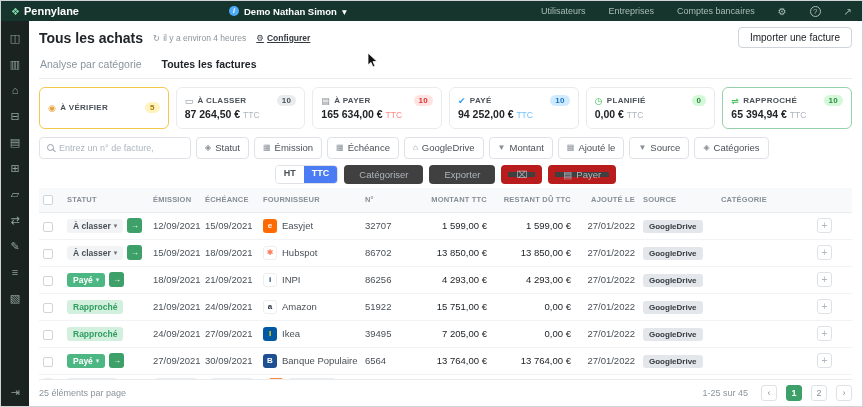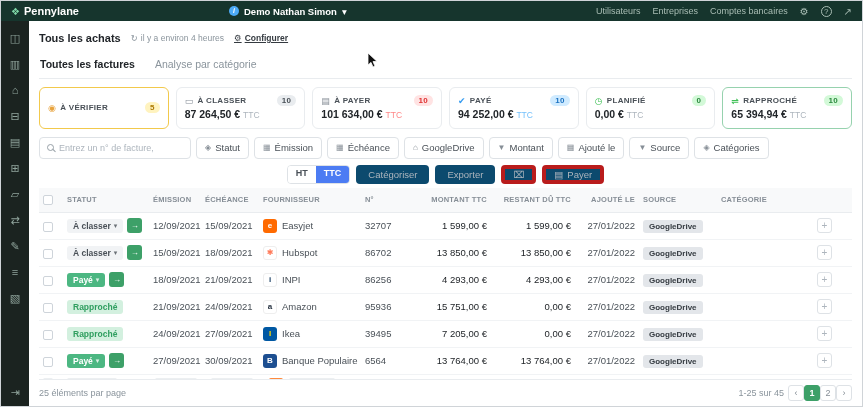--- a/index.html
+++ b/index.html
@@ -5,32 +5,32 @@
   *{margin:0;padding:0;box-sizing:border-box}
   html,body{background:#e9ecef}
   body{font-family:"Liberation Sans","DejaVu Sans",sans-serif}
   .app{width:863px;height:407px;position:relative;background:#fff;overflow:hidden;border:1px solid #d0d4d8}
   
   .topbar{height:20px;background:#16352d;display:flex;align-items:center;padding:0 10px;position:relative;color:#cfe0d8}
   .brand{display:flex;align-items:center;gap:4px;font-size:11px;font-weight:bold;color:#fff}
   .logo{color:#7ed6a7;font-size:10px}
   .tb-center{position:absolute;left:228px;display:flex;align-items:flex-start;gap:5px;font-size:9.5px;font-weight:bold;color:#fff}
   .info-dot{width:10px;height:10px;border-radius:50%;background:#4dabf7;color:#fff;font-size:7px;font-style:italic;display:flex;align-items:center;justify-content:center}
-  .tb-right{margin-left:auto;display:flex;align-items:center;gap:12px;font-size:9px;color:#a9bdb4}
+  .tb-right{margin-left:auto;display:flex;align-items:center;gap:23px;font-size:9px;color:#a9bdb4}
   .tb-ic{font-size:10px;color:#a9bdb4}
   .help-dot{width:11px;height:11px;border-radius:50%;border:1px solid #a9bdb4;font-size:8px;display:flex;align-items:center;justify-content:center}
   
   .shell{display:flex;height:386px}
   .sidebar{width:28px;background:#1b2320;display:flex;flex-direction:column;align-items:center;padding:9px 0 7px;gap:10px;color:#8fa39b;font-size:11px;line-height:1}
   .sb-it{width:18px;height:16px;display:flex;align-items:center;justify-content:center;cursor:pointer}
   .sb-spacer{flex:1}
   .main{flex:1;display:flex;flex-direction:column;padding:0 10px;overflow:hidden}
   
   .hrow{display:flex;align-items:center;gap:10px;margin-top:6px;height:22px}
-  .title{font-size:11px;font-weight:bold;color:#212529}
+  .title{font-size:14px;font-weight:bold;color:#212529}
   .meta{font-size:8.5px;color:#8a949c;display:flex;align-items:center;gap:3px}
   .configure{font-size:8.5px;font-weight:bold;color:#343a40;text-decoration:underline;display:flex;align-items:center;gap:3px;cursor:pointer}
   .import-btn{margin-left:auto;font-size:10px;border:1px solid #ced4da;border-radius:4px;background:#fff;padding:4px 11px;color:#212529;cursor:pointer}
   
   .tabs{display:flex;gap:18px;margin-top:5px;border-bottom:1px solid #e9ecef;font-size:10.5px}
   .tab{padding:4px 1px 6px;color:#8a949c;cursor:pointer}
   .tab.active{color:#212529;font-weight:bold;border-bottom:2px solid transparent}
   
   .cards{display:flex;gap:7px;margin-top:8px}
   .card{flex:1;border:1px solid #e9ecef;border-radius:6px;padding:4px 8px;height:42px;display:flex;flex-direction:column;justify-content:center;gap:2px;background:#fff;cursor:pointer}
@@ -57,21 +57,21 @@
   .mag::after{content:"";position:absolute;width:4px;height:1.2px;background:#98a1a8;transform:rotate(45deg);right:-3px;bottom:-1px}
   .search input{border:none;outline:none;font-size:9px;color:#495057;width:100%;font-family:inherit}
   .search input::placeholder{color:#adb5bd}
   .fbtn{display:flex;align-items:center;gap:4px;border:1px solid #dee2e6;border-radius:4px;background:#fff;padding:0 8px;height:22px;font-size:9.5px;color:#495057;cursor:pointer;white-space:nowrap}
   .fic{font-size:8px;color:#868e96}
   
   .actions{display:flex;justify-content:center;align-items:center;gap:6px;margin-top:6px;height:20px;font-size:9.5px}
   .toggle{display:flex;border:1px solid #dee2e6;border-radius:4px;overflow:hidden;height:19px}
   .tg{padding:2px 8px;background:#fff;color:#495057;font-size:9px;font-weight:bold;cursor:pointer}
   .tg.on{background:#4c7cf3;color:#fff}
-  .abtn{border:4px solid #b91c1c;border-radius:4px;background:#0c4a6e;padding:2px 8px;height:19px;color:#adb5bd;display:flex;gap:4px;align-items:center;font-size:9.5px;cursor:pointer;white-space:nowrap}
+  .abtn{border:7px solid #b91c1c;border-radius:4px;background:#404040;padding:2px 8px;height:19px;color:#adb5bd;display:flex;gap:4px;align-items:center;font-size:9.5px;cursor:pointer;white-space:nowrap}
   .abtn.plain{border-color:transparent}
   
   .tablewrap{margin-top:4px;height:194px;overflow:hidden;position:relative}
   table{width:100%;border-collapse:collapse;table-layout:fixed}
   thead th{background:#f8f9fa;font-size:7.5px;color:#868e96;font-weight:bold;text-transform:uppercase;padding:3px 4px;text-align:left;border-bottom:1px solid #e9ecef;line-height:1.25;height:24px;vertical-align:middle;letter-spacing:.2px}
   thead th.r{text-align:right}
   tbody td{font-size:9.5px;color:#495057;padding:0 4px;height:27px;border-bottom:1px solid #f1f3f5;white-space:nowrap;overflow:hidden;vertical-align:middle}
   td.r{text-align:right}
   td.dark{color:#212529}
   .checkbox{width:10px;height:10px;border:1px solid #ced4da;border-radius:2px;display:inline-block;background:#fff;cursor:pointer;vertical-align:middle}
@@ -88,21 +88,21 @@
   .v3{background:#fff;border:1px solid #eee;color:#232f3e}
   .v4{background:#0058a3;color:#ffdb00}
   .v5{background:#1d4f91;color:#fff}
   .srcpill{background:#e3e6ea;color:#343a40;font-size:8px;font-weight:bold;padding:2px 6px;border-radius:3px;cursor:pointer}
   .plusbtn{width:15px;height:15px;border:1px solid #dee2e6;border-radius:3px;color:#adb5bd;display:inline-flex;align-items:center;justify-content:center;font-size:10px;cursor:pointer}
   .partial{height:8px;overflow:hidden;position:relative}
   .sk{position:absolute;top:3px;height:10px;border-radius:2px;background:#eceff1}
   .sk.orange{background:#ff8a3d}
   
   .footer{margin-top:auto;border-top:1px solid #e9ecef;display:flex;align-items:center;padding:5px 0 6px;font-size:9px;color:#8a949c}
-  .pager{margin-left:auto;display:flex;align-items:center;gap:0}
+  .pager{margin-left:auto;display:flex;align-items:center;gap:9px}
   .page,.pnav{min-width:16px;height:16px;border:1px solid #dee2e6;border-radius:3px;display:flex;align-items:center;justify-content:center;color:#868e96;font-size:9px;background:#fff;cursor:pointer;padding:0 3px}
   .page.active{background:#3da068;border-color:#3da068;color:#fff;font-weight:bold}
   
   .cursor{position:absolute;left:366px;top:52px;pointer-events:none;z-index:50}
 </style>
 </head>
 <body>
 
 <div class="app">
 
@@ -149,25 +149,26 @@
       <div class="hrow">
         <span class="title">Tous les achats</span>
         <span class="meta">
           <span>↻</span>
           <span>il y a environ 4 heures</span>
         </span>
         <span class="configure">
           <span>⚙</span>
           <span>Configurer</span>
         </span>
+        <button class="import-btn">Importer une facture</button>
       </div>
 
       <div class="tabs">
+        <span class="tab">Analyse par catégorie</span>
         <span class="tab active">Toutes les factures</span>
-        <span class="tab">Analyse par catégorie</span>
       </div>
 
       <div class="cards">
         <div class="card" data-variant="warning">
           <div class="card-top">
               <span class="cicon">◉</span>
               <span>À VÉRIFIER</span>
               <span class="cnt">5</span>
             </div>
 
@@ -179,21 +180,21 @@
               <span class="cnt">10</span>
             </div>
           <div class="amount"><span>87 264,50 €</span> <span class="ttc">TTC</span></div>
         </div>
         <div class="card" data-variant="danger">
           <div class="card-top">
               <span class="cicon">▤</span>
               <span>À PAYER</span>
               <span class="cnt">10</span>
             </div>
-          <div class="amount"><span>101 634,00 €</span> <span class="ttc">TTC</span></div>
+          <div class="amount"><span>165 634,00 €</span> <span class="ttc">TTC</span></div>
         </div>
         <div class="card" data-variant="info">
           <div class="card-top">
               <span class="cicon">✔</span>
               <span>PAYÉ</span>
               <span class="cnt">10</span>
             </div>
           <div class="amount"><span>94 252,00 €</span> <span class="ttc">TTC</span></div>
         </div>
         <div class="card" data-variant="success">
@@ -354,21 +355,21 @@
               <td><span class="plusbtn">+</span></td>
             </tr>
             <tr>
               <td><span class="checkbox"></span></td>
               <td><span class="pill" data-variant="matched">
                     <span>Rapproché</span>
                   </span></td>
               <td>21/09/2021</td>
               <td>24/09/2021</td>
               <td><span class="vicon v3">a</span><span>Amazon</span></td>
-              <td>95936</td>
+              <td>51922</td>
               <td class="r dark">15 751,00 €</td>
               <td class="r dark">0,00 €</td>
               <td class="r">27/01/2022</td>
               <td><span class="srcpill">GoogleDrive</span></td>
               <td></td>
               <td><span class="plusbtn">+</span></td>
             </tr>
             <tr>
               <td><span class="checkbox"></span></td>
               <td><span class="pill" data-variant="matched">

